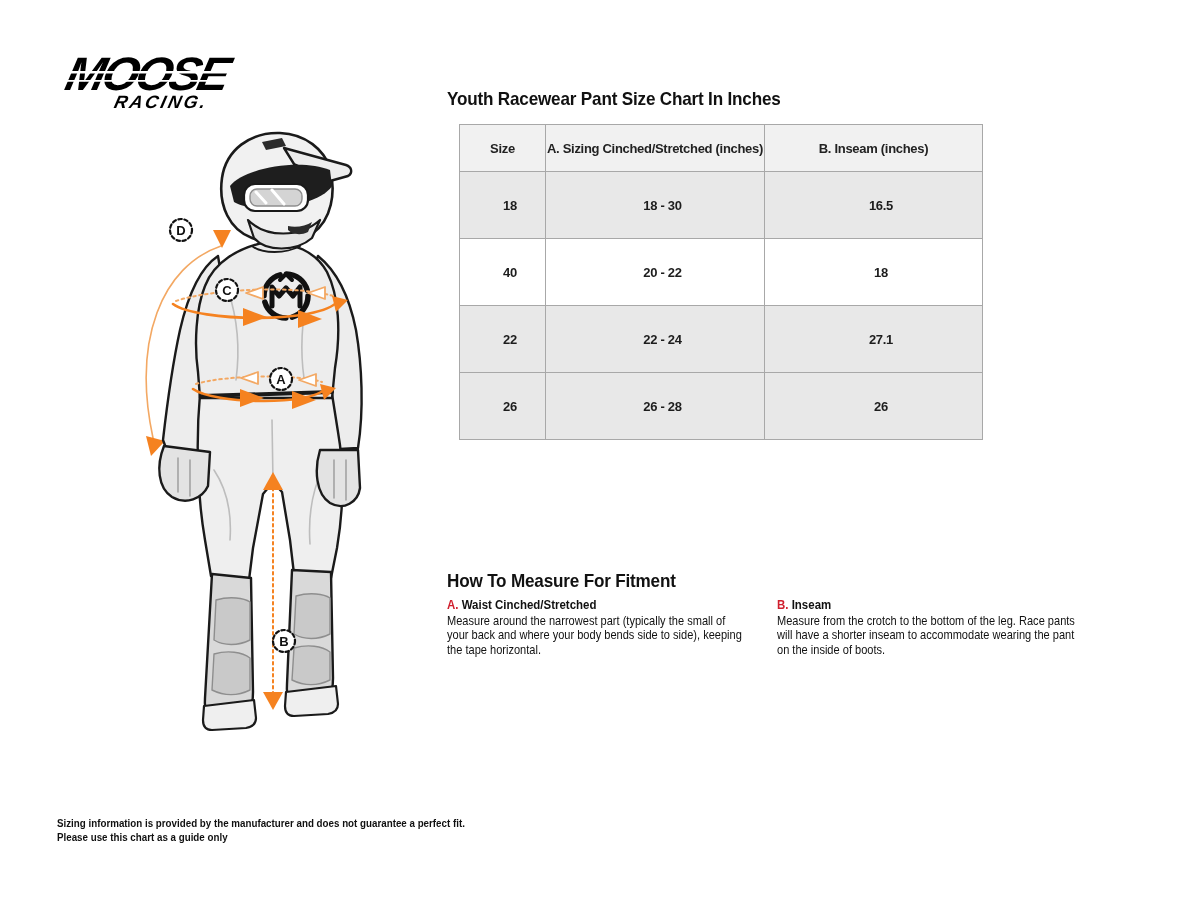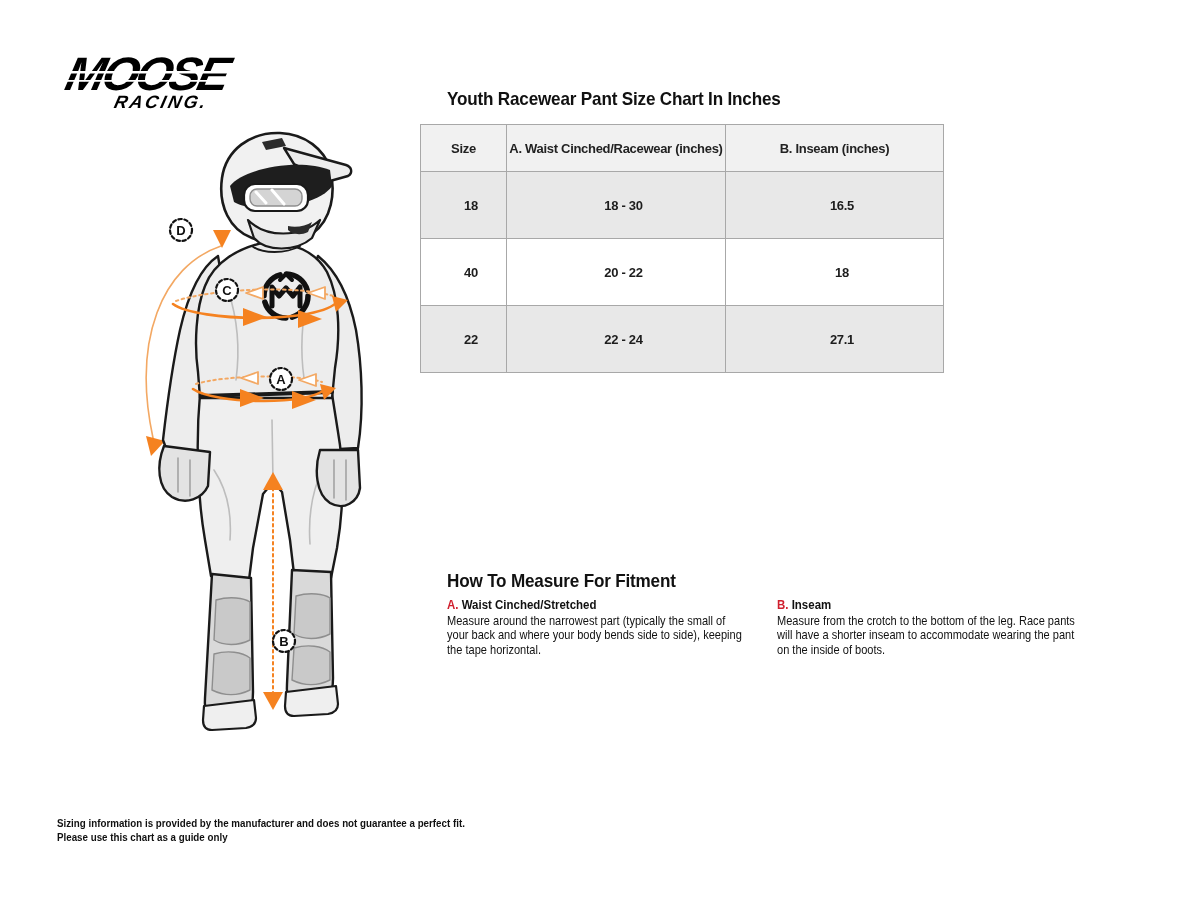--- a/index.html
+++ b/index.html
@@ -8,21 +8,21 @@
 
   
   .logo{position:absolute;left:55px;top:48px;}
 
   
   .figure{position:absolute;left:128px;top:116px;}
 
   
   .chart-title{position:absolute;left:447px;top:88px;font-size:19px;font-weight:700;
     letter-spacing:-0.2px;transform:scaleX(0.90);transform-origin:left top;white-space:nowrap;}
-  .size-table{position:absolute;left:420px;top:124px;border-collapse:collapse;width:523px;
+  .size-table{position:absolute;left:459px;top:124px;border-collapse:collapse;width:523px;
     table-layout:fixed;}
   .size-table th,.size-table td{border:1px solid #A8A8A8;text-align:center;vertical-align:middle;
     font-size:13px;font-weight:700;letter-spacing:-0.3px;}
   .size-table th{height:44px;background:#F1F1F1;color:#222;}
   .size-table td{height:64px;color:#1d1d1d;background:#fff;padding-left:16px;}
   .size-table tr.shade td{background:#E8E8E8;}
 
   .howto-title{position:absolute;left:447px;top:570px;font-size:19px;font-weight:700;
     letter-spacing:-0.2px;transform:scaleX(0.90);transform-origin:left top;white-space:nowrap;}
   .howto-item{position:absolute;top:598px;width:352px;transform:scaleX(0.85);
@@ -170,40 +170,45 @@
 
   <table class="size-table">
     <colgroup>
         <col style="width:86px">
         <col style="width:219px">
         <col style="width:218px">
       </colgroup>
     <thead>
       <tr>
           <th>Size</th>
-          <th>A. Waist Cinched/Racewear (inches)</th>
+          <th>A. Sizing Cinched/Stretched (inches)</th>
           <th>B. Inseam (inches)</th>
         </tr>
     </thead>
     <tbody>
         <tr class="shade">
           <td>18</td>
           <td>18 - 30</td>
           <td>16.5</td>
         </tr>
         <tr>
           <td>40</td>
           <td>20 - 22</td>
           <td>18</td>
         </tr>
         <tr class="shade">
           <td>22</td>
           <td>22 - 24</td>
           <td>27.1</td>
         </tr>
+        <tr class="shade">
+          <td>26</td>
+          <td>26 - 28</td>
+          <td>26</td>
+        </tr>
       </tbody>
   </table>
 
   <div class="howto-title">How To Measure For Fitment</div>
 
   <div class="howto-item howto-a">
     <div class="hd"><span class="red">A.</span> <span>Waist Cinched/Stretched</span></div>
     <div>Measure around the narrowest part (typically the small of your back and where your body bends side to side), keeping the tape horizontal.</div>
   </div>
 

